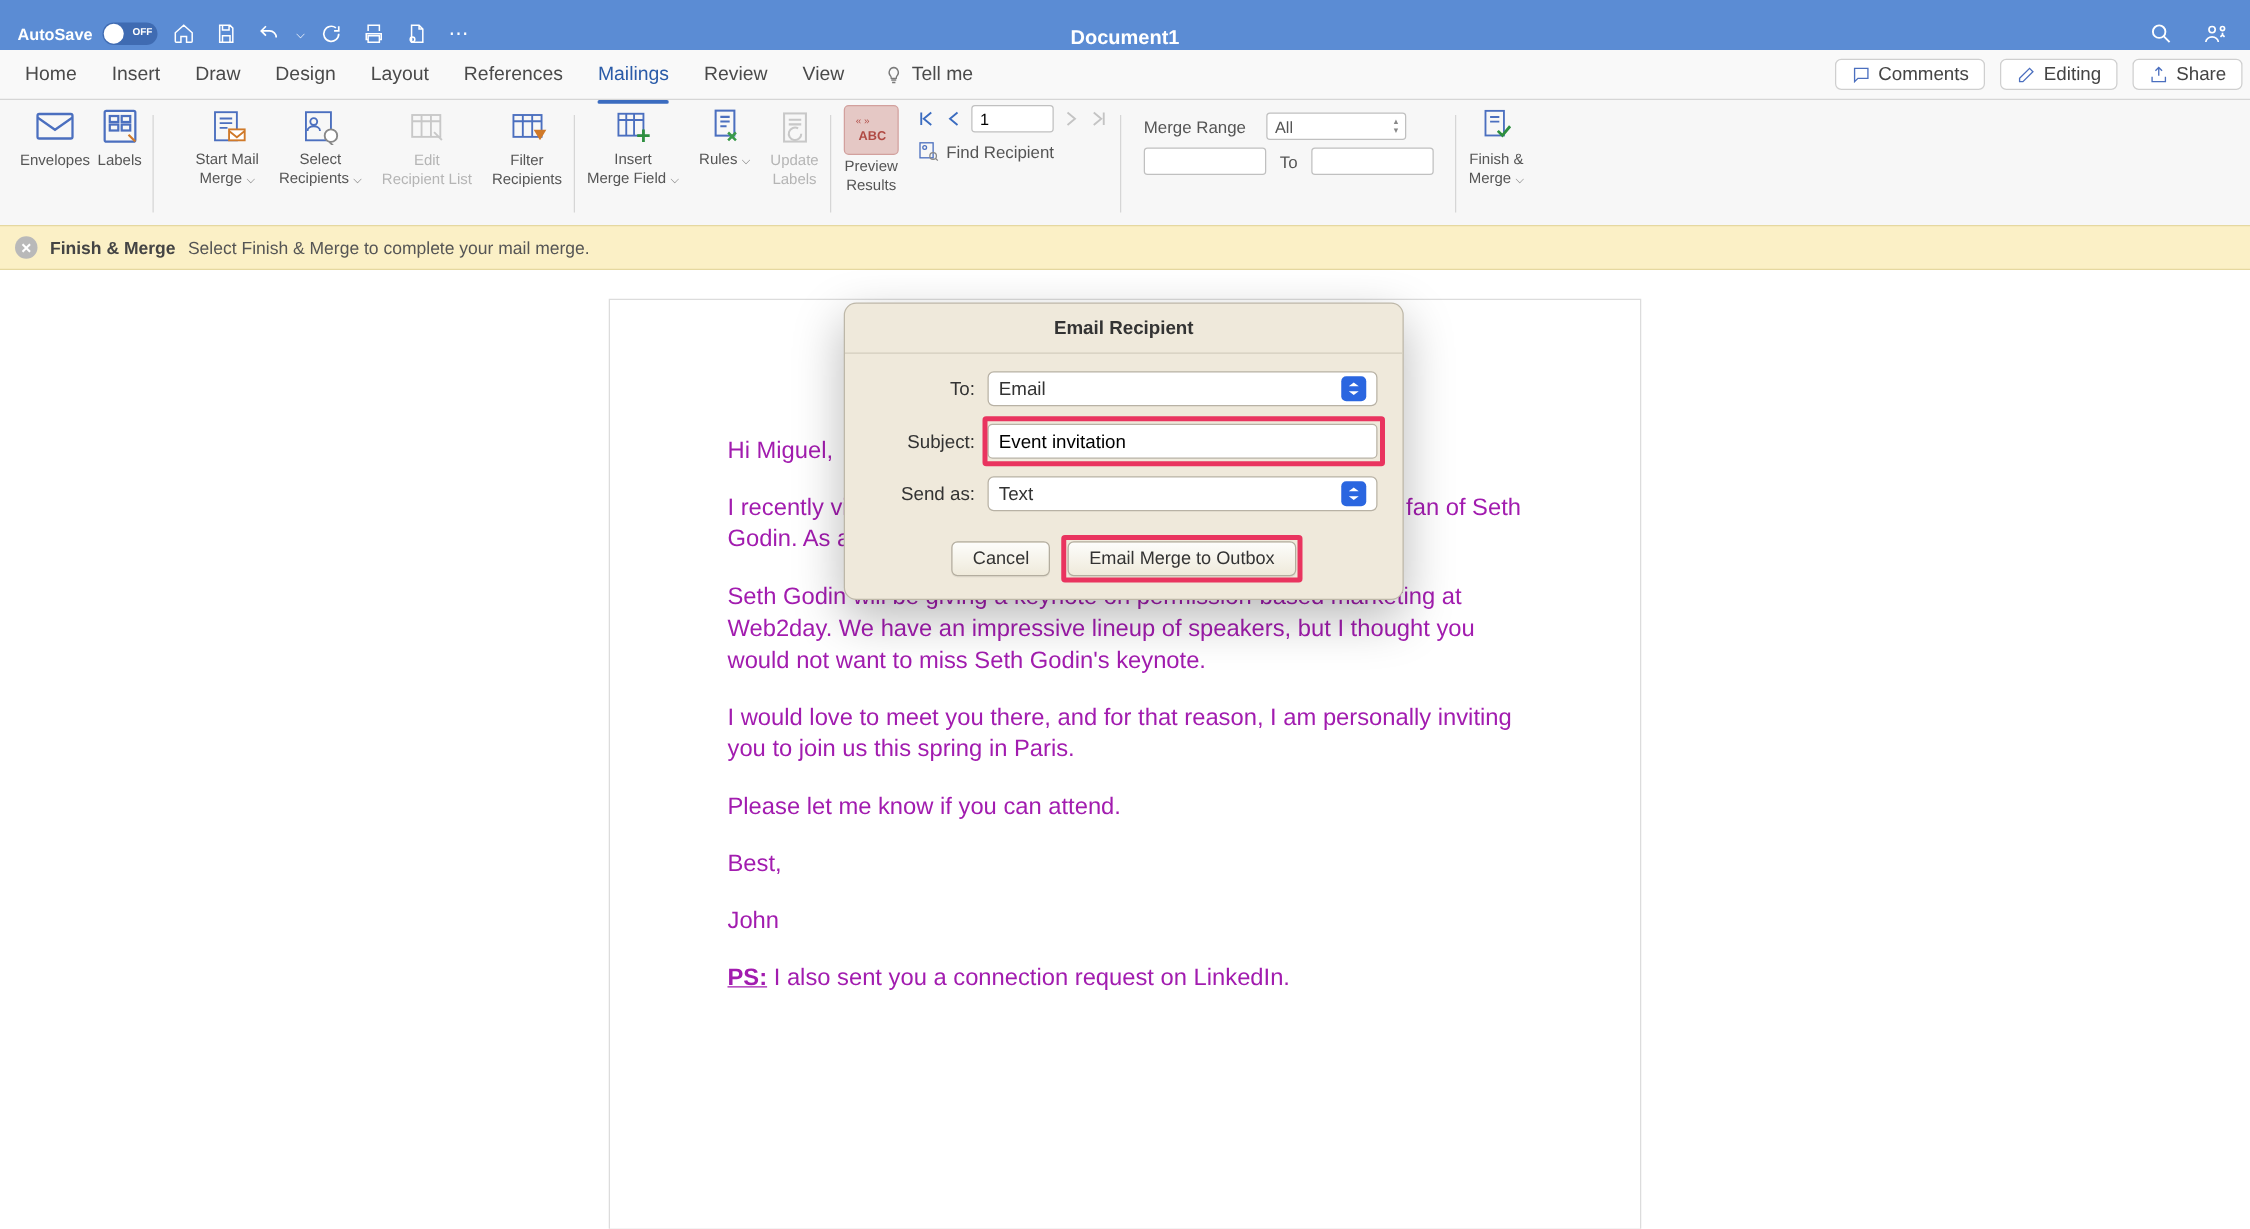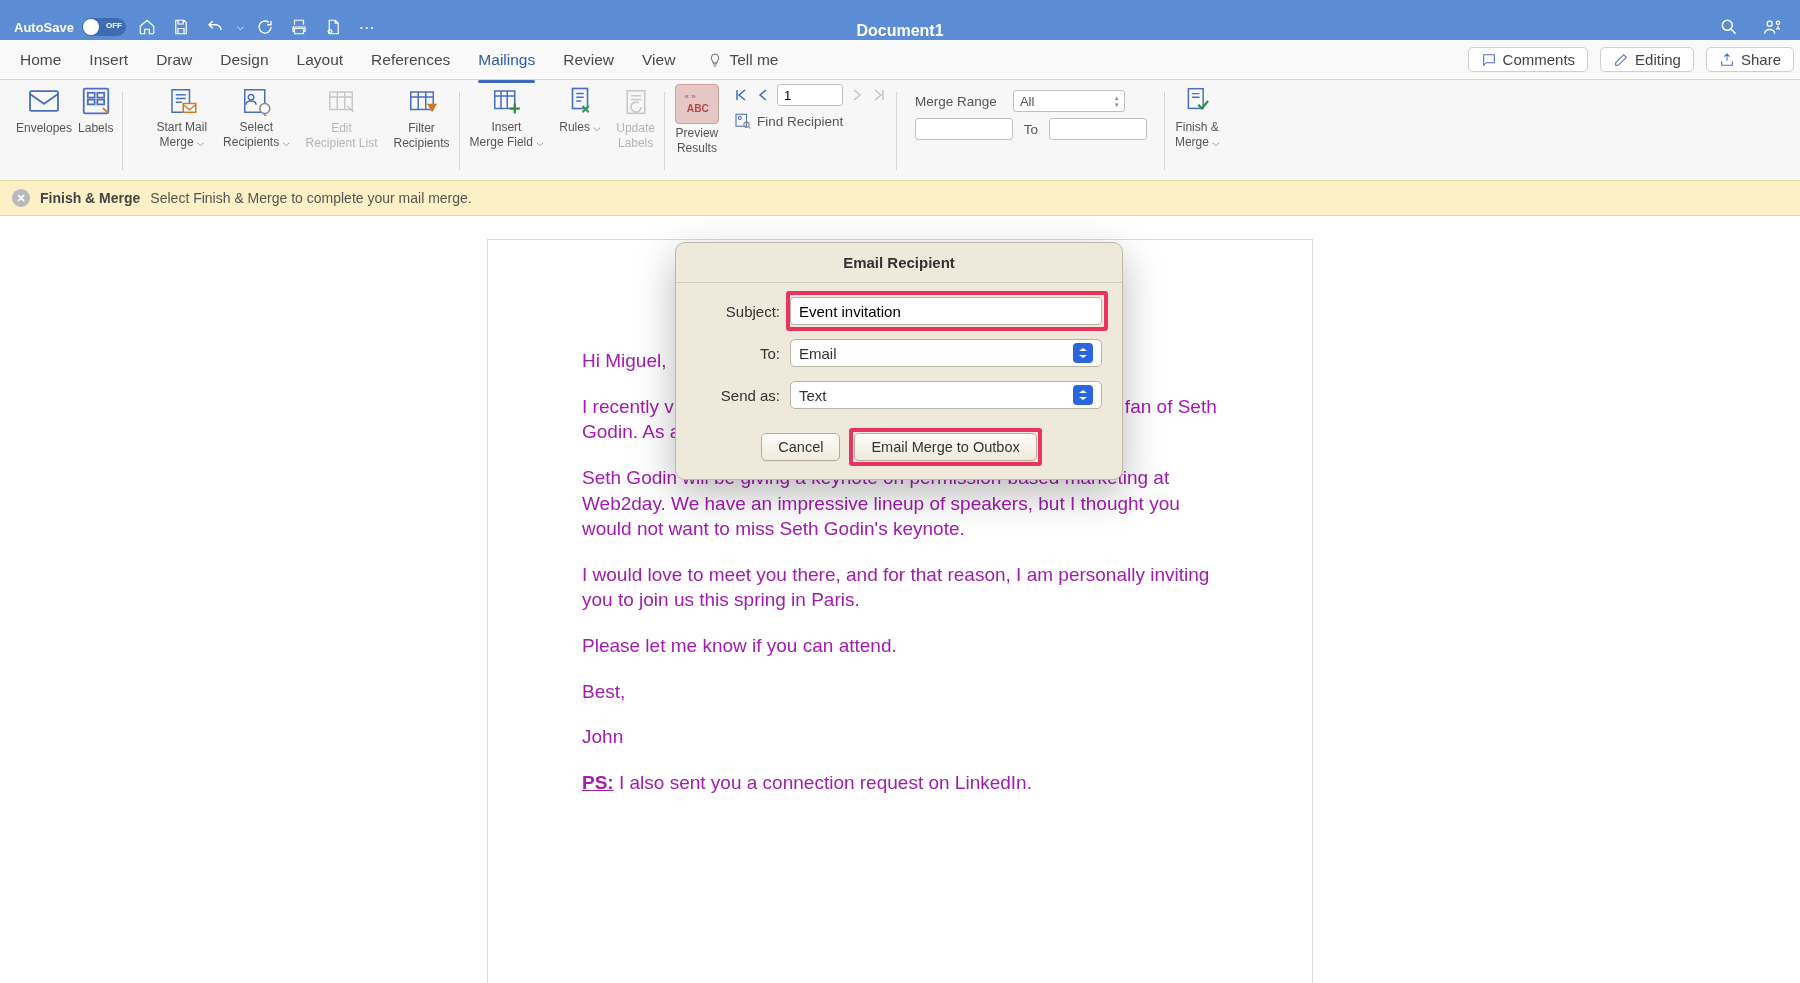--- a/index.html
+++ b/index.html
@@ -396,38 +396,38 @@
     <p>Please let me know if you can attend.</p>
     <p>Best,</p>
     <p>John</p>
     <p><span class="ps-label">PS:</span><span> I also sent you a connection request on LinkedIn.</span></p>
   </div>
 </div>
 
 <div class="dialog">
   <div class="dlg-title">Email Recipient</div>
   <div class="dlg-body">
-    <div class="dlg-row" style="position:relative;">
-      <label>Subject:</label>
-      <div class="dlg-input-wrap">
-        <input class="dlg-input" value="Event invitation" style="">
-        <div class="highlight-red" style="top:-6px;left:-4px;right:-6px;bottom:-6px;"></div>
-      </div>
-    </div>
     <div class="dlg-row">
       <label>To:</label>
       <div class="dlg-select">
         <span>Email</span>
         <span class="arrow">
             <svg width="10" height="12" viewBox="0 0 10 12" fill="white">
               <path d="M1 4l4-3 4 3zM1 8l4 3 4-3z"></path>
             </svg>
           </span>
       </div>
     </div>
+    <div class="dlg-row" style="position:relative;">
+      <label>Subject:</label>
+      <div class="dlg-input-wrap">
+        <input class="dlg-input" value="Event invitation" style="">
+        <div class="highlight-red" style="top:-6px;left:-4px;right:-6px;bottom:-6px;"></div>
+      </div>
+    </div>
     <div class="dlg-row">
       <label>Send as:</label>
       <div class="dlg-select">
         <span>Text</span>
         <span class="arrow">
             <svg width="10" height="12" viewBox="0 0 10 12" fill="white">
               <path d="M1 4l4-3 4 3zM1 8l4 3 4-3z"></path>
             </svg>
           </span>
       </div>

